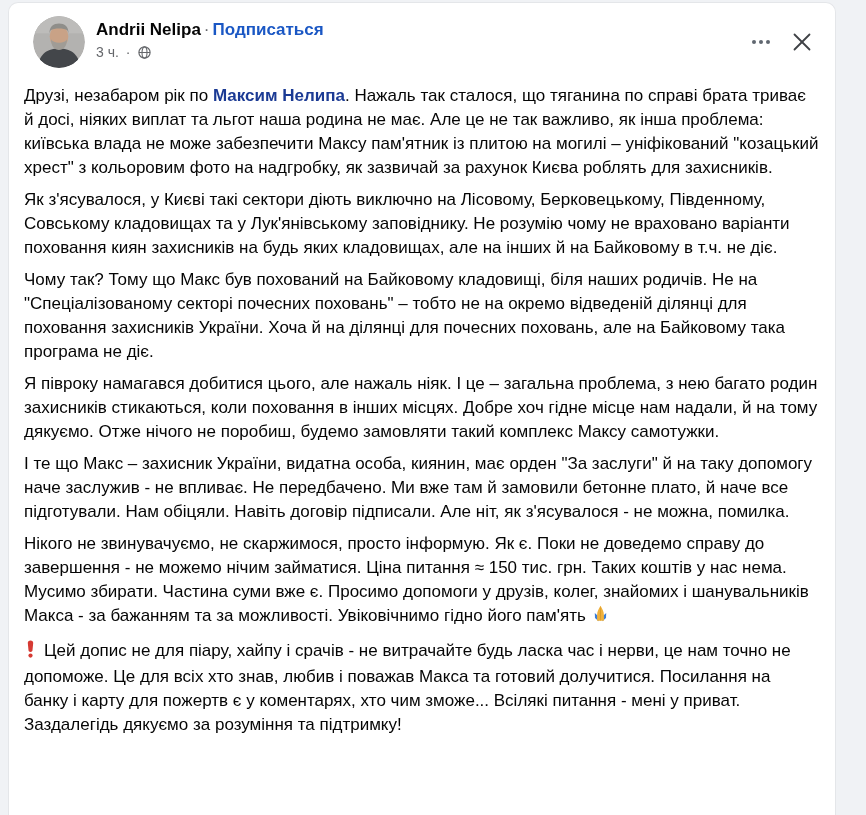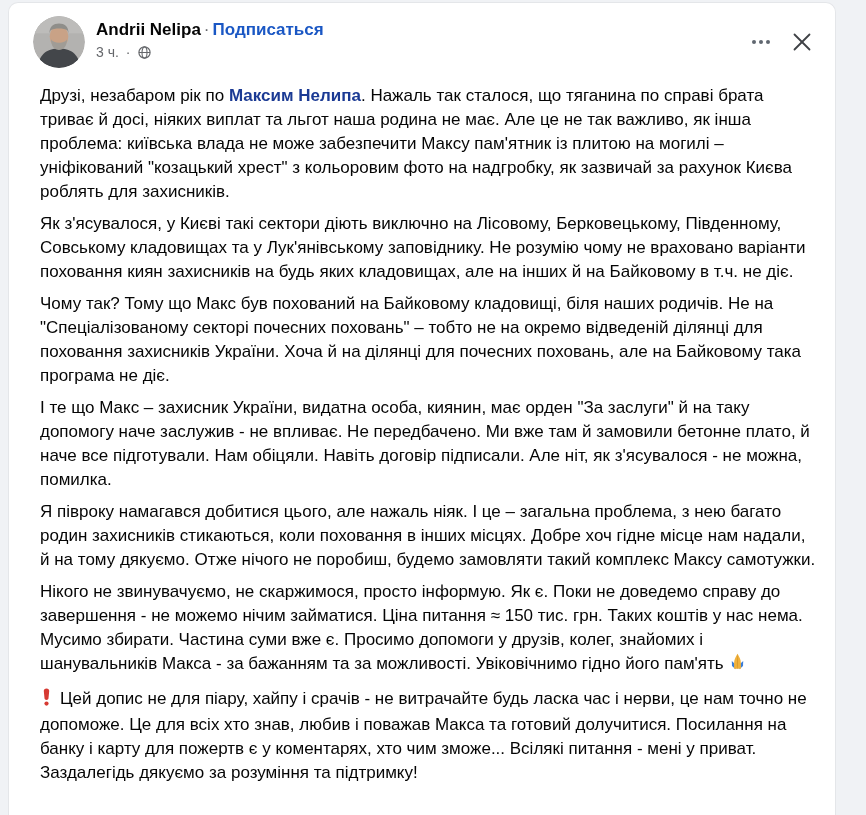--- a/index.html
+++ b/index.html
@@ -19,21 +19,21 @@
   .author-name { color:#050505; cursor:pointer; }
   .dot-sep { color:#65676b; font-weight:normal; padding:0 3px; }
   .follow-link { color:#1a57c4; cursor:pointer; }
   .meta-row { display:flex; align-items:center; gap:4px; margin-top:4px;
               font-size:14px; line-height:16px; color:#65676b; }
   .timestamp { cursor:pointer; }
   .globe-icon { display:inline-flex; margin-top:1px; }
   .header-actions { position:absolute; top:28px; right:22px; display:flex; align-items:center; gap:20px; }
   .icon-btn { display:flex; align-items:center; justify-content:center; cursor:pointer; }
   .post-body { padding:16px 16px 0 15px; font-size:17px; line-height:24px; color:#050505; }
-  .post-body p { margin:0 0 8px 16px; }
+  .post-body p { margin:0 0 8px 0; }
   .profile-link { color:#1b3a94; font-weight:bold; cursor:pointer; }
   .inline-emoji { display:inline-block; vertical-align:-3px; }
   .excl-emoji { display:inline-block; vertical-align:-2px; margin-right:7px; }
 </style>
 </head>
 <body>
 
 <div class="page">
   <div class="post-card">
 
@@ -89,23 +89,23 @@
       </div>
     </div>
 
     <div class="post-body">
       <p><span>Друзі, незабаром рік по </span><span class="profile-link">Максим Нелипа</span><span>. Нажаль так сталося, що тяганина по справі брата триває й досі, ніяких виплат та льгот наша родина не має. Але це не так важливо, як інша проблема: київська влада не може забезпечити Максу пам'ятник із плитою на могилі – уніфікований "козацький хрест" з кольоровим фото на надгробку, як зазвичай за рахунок Києва роблять для захисників.</span></p>
 
       <p>Як з'ясувалося, у Києві такі сектори діють виключно на Лісовому, Берковецькому, Південному, Совському кладовищах та у Лук'янівському заповіднику. Не розумію чому не враховано варіанти поховання киян захисників на будь яких кладовищах, але на інших й на Байковому в т.ч. не діє.</p>
 
       <p>Чому так? Тому що Макс був похований на Байковому кладовищі, біля наших родичів. Не на "Спеціалізованому секторі почесних поховань" – тобто не на окремо відведеній ділянці для поховання захисників України. Хоча й на ділянці для почесних поховань, але на Байковому така програма не діє.</p>
 
+      <p>Я півроку намагався добитися цього, але нажаль ніяк. І це – загальна проблема, з нею багато родин захисників стикаються, коли поховання в інших місцях. Добре хоч гідне місце нам надали, й на тому дякуємо. Отже нічого не поробиш, будемо замовляти такий комплекс Максу самотужки.</p>
+
       <p>І те що Макс – захисник України, видатна особа, киянин, має орден "За заслуги" й на таку допомогу наче заслужив - не впливає. Не передбачено. Ми вже там й замовили бетонне плато, й наче все підготували. Нам обіцяли. Навіть договір підписали. Але ніт, як з'ясувалося - не можна, помилка.</p>
-
-      <p>Я півроку намагався добитися цього, але нажаль ніяк. І це – загальна проблема, з нею багато родин захисників стикаються, коли поховання в інших місцях. Добре хоч гідне місце нам надали, й на тому дякуємо. Отже нічого не поробиш, будемо замовляти такий комплекс Максу самотужки.</p>
 
       <p><span>Нікого не звинувачуємо, не скаржимося, просто інформую. Як є. Поки не доведемо справу до завершення - не можемо нічим займатися. Ціна питання ≈ 150 тис. грн. Таких коштів у нас нема. Мусимо збирати. Частина суми вже є. Просимо допомоги у друзів, колег, знайомих і шанувальників Макса - за бажанням та за можливості. Увіковічнимо гідно його пам'ять</span>
         <span class="inline-emoji">
           <svg width="19" height="19" viewBox="0 0 20 20">
             <path d="M4 8.5 L8 12.2 L8 17 L4.2 13.6 Z" fill="#3b7dd8"></path>
             <path d="M16 8.5 L12 12.2 L12 17 L15.8 13.6 Z" fill="#3b7dd8"></path>
             <path d="M10 0.8 C11.8 4 13.6 6.8 13.6 10.8 L13.6 16.6 L6.4 16.6 L6.4 10.8 C6.4 6.8 8.2 4 10 0.8 Z" fill="#f0b13c"></path>
             <path d="M10 0.8 C10.6 4 10.6 13 10 16.6 L9.4 16.6 C9.4 13 9.4 4 10 0.8 Z" fill="#d99a28"></path>
           </svg>
         </span></p>

